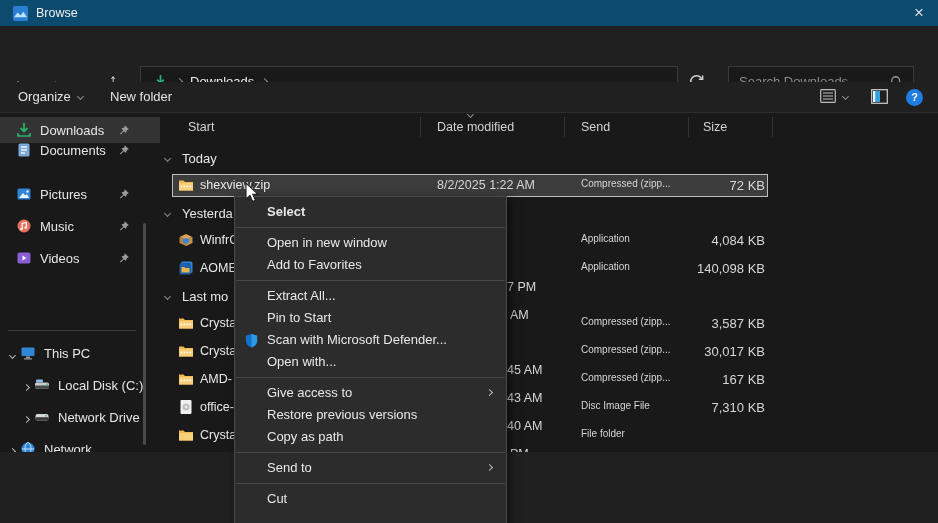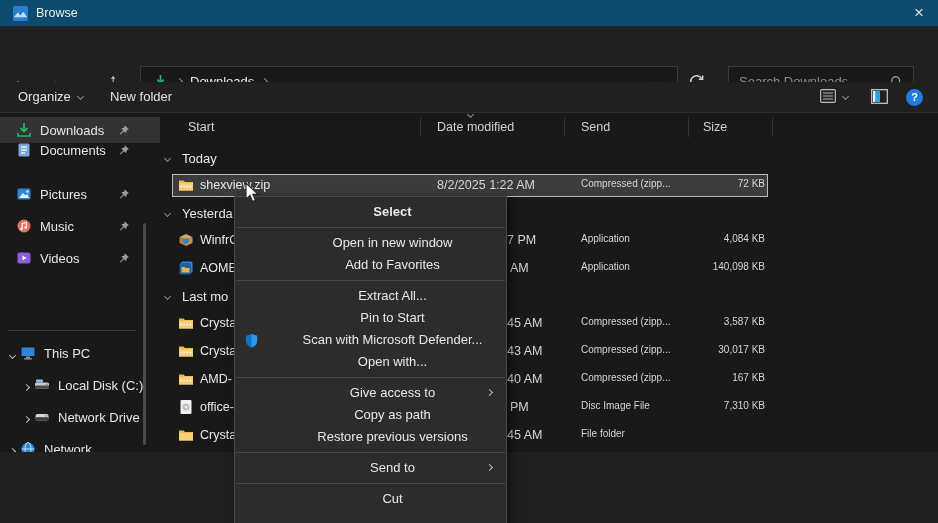--- a/index.html
+++ b/index.html
@@ -64,28 +64,28 @@
 
   .group { position:absolute; left:160px; width:778px; height:20px; display:flex; align-items:center; }
   .group .g-lbl { margin-left:12px; font-size:13px; color:#e8e8e8; }
 
   .frow { position:absolute; left:160px; width:778px; height:23px; }
   .frow .sel-box { position:absolute; left:12px; top:0; width:596px; height:23px;
                    background:#3c3c3c; border:1px solid #bdbdbd; }
   .fico { position:absolute; left:18px; top:3px; width:16px; height:16px; }
   .c-name { position:absolute; left:40px; top:4px; font-size:12.5px; color:#e9e9e9; white-space:nowrap; }
   .c-date { position:absolute; left:277px; top:4px; font-size:12.5px; color:#d6d6d6; white-space:nowrap; }
-  .c-date.frag { left:347px; }
+  .c-date.frag { left:347px;margin-top:47px; }
   .c-type { position:absolute; left:421px; top:4px; font-size:10px; color:#d6d6d6; white-space:nowrap; }
-  .c-size { position:absolute; left:500px; top:4px; width:105px; text-align:right; font-size:10px; color:#d6d6d6; }
+  .c-size { position:absolute; left:500px; top:4px; width:105px; text-align:right; font-size:13px; color:#d6d6d6; }
 
   
   .cmenu { position:absolute; left:234px; top:196px; width:273px; height:340px; background:#2c2c2c;
            border:1px solid #4a4a4a; box-shadow:3px 3px 10px rgba(0,0,0,.55); z-index:40; padding-top:4px; }
-  .mi { position:relative; height:22px; line-height:22px; padding-left:44px; font-size:13px; color:#e8e8e8;text-align:center; }
+  .mi { position:relative; height:22px; line-height:22px; padding-left:32px; font-size:13px; color:#e8e8e8; }
   .mi.bold { font-weight:bold; }
   .mi .mi-ico { position:absolute; left:9px; top:4px; width:15px; height:15px; }
   .mi .mi-arrow { position:absolute; right:14px; top:8px; }
   .msep { height:1px; background:#474747; margin:4px 1px; }
 
   .cursor { position:absolute; left:242px; top:182px; width:20px; height:22px; z-index:60; }
 </style>
 </head>
 <body>
 
@@ -409,22 +409,22 @@
         <path d="M8 1 L14 3 V8 C14 12 11 14.5 8 15.5 Z" fill="#2b9ae8"></path>
       </svg>
       <span>Scan with Microsoft Defender...</span>
     </div>
     <div class="mi"><span>Open with...</span></div>
     <div class="msep"></div>
     <div class="mi">
       <span>Give access to</span>
       <span class="mi-arrow chev right sm"></span>
     </div>
+    <div class="mi"><span>Restore previous versions</span></div>
     <div class="mi"><span>Copy as path</span></div>
-    <div class="mi"><span>Restore previous versions</span></div>
     <div class="msep"></div>
     <div class="mi">
       <span>Send to</span>
       <span class="mi-arrow chev right sm"></span>
     </div>
     <div class="msep"></div>
     <div class="mi"><span>Cut</span></div>
   </div>
 
   <svg class="cursor" viewBox="0 0 20 22">

